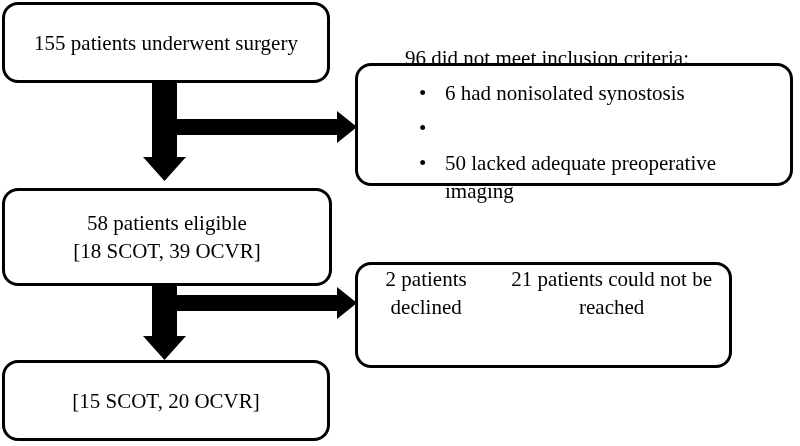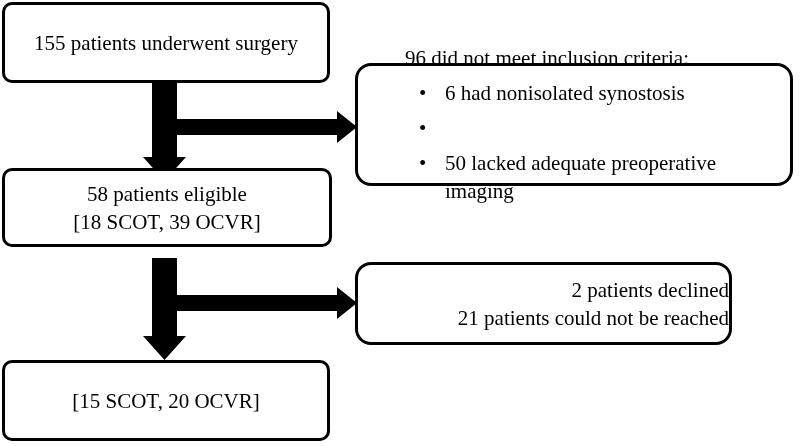--- a/index.html
+++ b/index.html
@@ -33,30 +33,29 @@
     z-index: 2;
     font-size: 21px;
     line-height: 28px;
   }
   .flowbox.centered {
     display: flex;
     flex-direction: column;
     justify-content: center;
     align-items: center;
     text-align: center;
-    border-radius: 10px;
   }
   #box-surgery   { left: 2px;   top: 2px;   width: 328px; height: 81px; }
   #box-exclusion { left: 355px; top: 63px;  width: 438px; height: 123px;
                    padding: 10px 10px 10px 47px;
                    display: flex; flex-direction: column; justify-content: center; gap: 7px; }
-  #box-eligible  { left: 2px;   top: 168px; width: 330px; height: 79px; }
-  #box-declined  { left: 355px; top: 262px; width: 377px; height: 83px;
-                   display: flex; flex-direction: column; justify-content: center;
-                   text-align: center; align-items: flex-end; }
+  #box-eligible  { left: 2px;   top: 188px; width: 330px; height: 98px; }
+  #box-declined  { left: 355px; top: 262px; width: 377px; height: 106px;
+                   display: flex; justify-content: center;
+                   text-align: center; }
   #box-included  { left: 2px;   top: 360px; width: 328px; height: 81px; }
   .bullet-row {
     display: flex;
     padding-left: 14px;
   }
   .bullet-glyph {
     width: 26px;
     flex: 0 0 26px;
   }
   .bullet-text {

